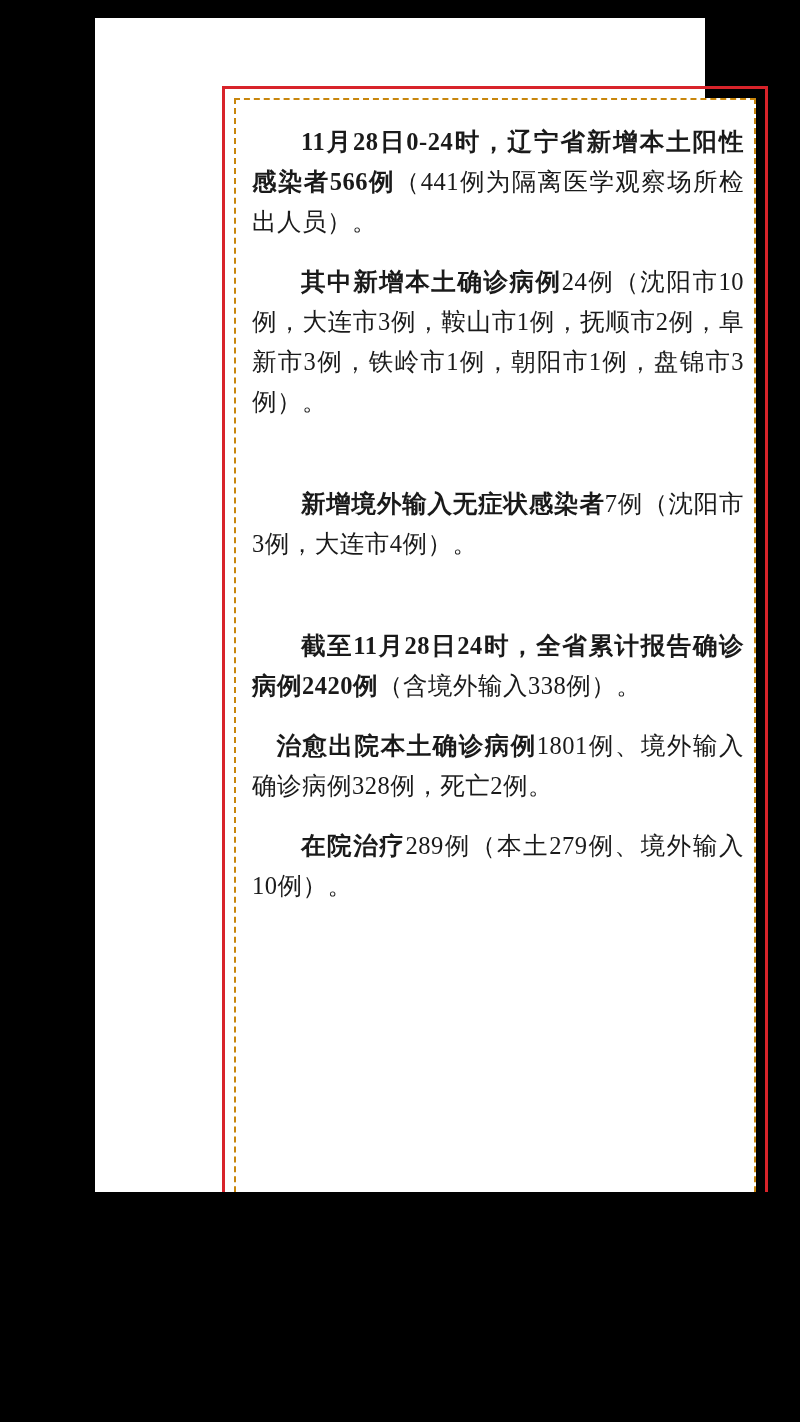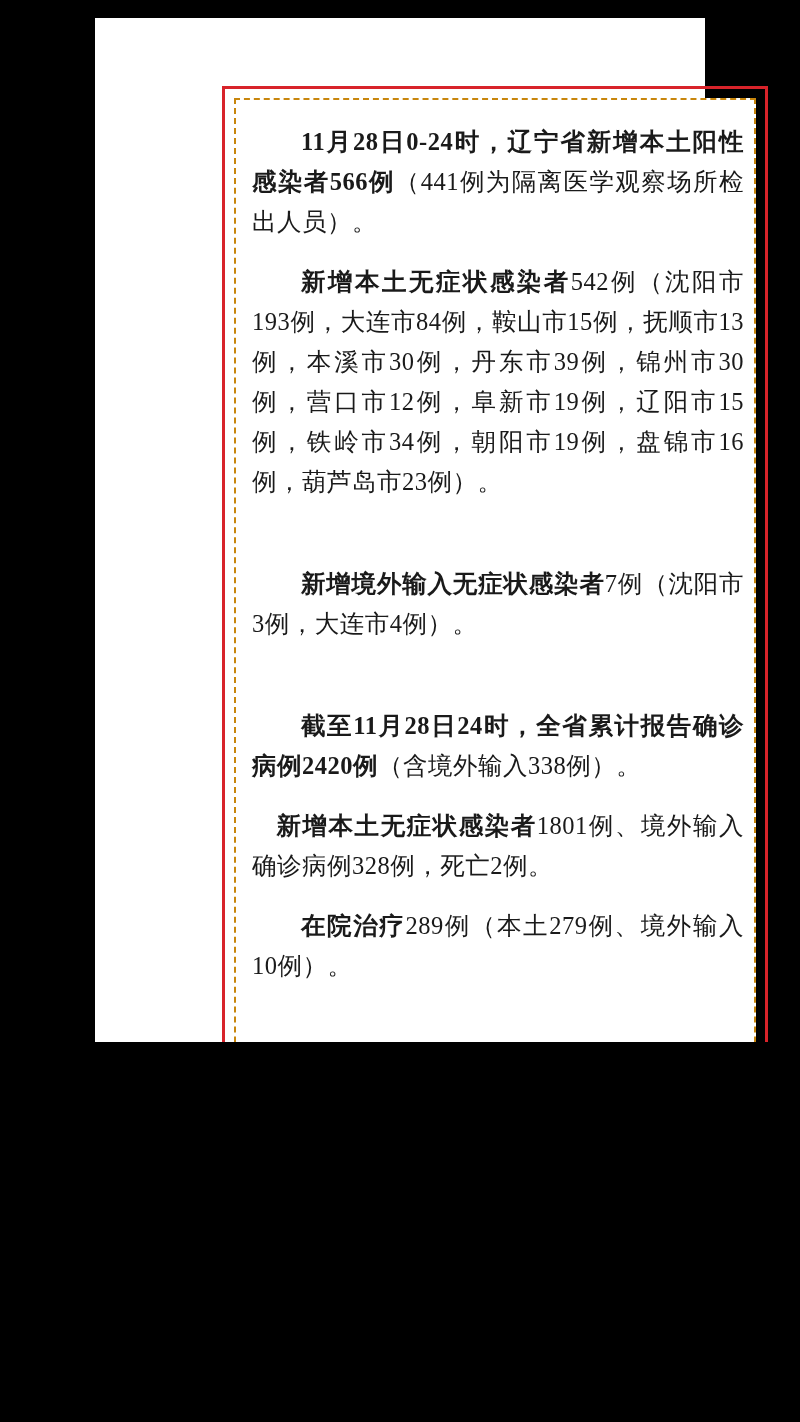--- a/index.html
+++ b/index.html
@@ -8,21 +8,21 @@
     background: #000000;
   }
   body {
     width: 800px;
     height: 1422px;
     font-family: "Liberation Serif", "DejaVu Serif", serif;
   }
   #page {
     position: relative;
     width: 800px;
-    height: 1042px;
+    height: 1192px;
     background: #000000;
     overflow: hidden;
   }
   
   .paper {
     position: absolute;
     left: 95px;
     top: 18px;
     width: 610px;
     height: 1386px;
@@ -99,34 +99,34 @@
 <body>
 
 <div id="page">
   <div class="paper">
     <div class="red-frame"></div>
     <div class="dashed-frame">
       <div class="content">
 
         <p class="para"><b class="b">11月28日0-24时，辽宁省新增本土阳性感染者566例</b><span>（441例为隔离医学观察场所检出人员）。</span></p>
 
+        <p class="para"><b class="b">其中新增本土确诊病例</b><span>24例（沈阳市10例，大连市3例，鞍山市1例，抚顺市2例，阜新市3例，铁岭市1例，朝阳市1例，盘锦市3例）。</span></p>
 
-        <p class="para"><b class="b">新增本土无症状感染者</b><span>542例（沈阳市193例，大连市84例，鞍山市15例，抚顺市13例，本溪市30例，丹东市39例，锦州市30例，营口市12例，阜新市19例，辽阳市15例，铁岭市34例，朝阳市19例，盘锦市16例，葫芦岛市23例）。</span></p>
 
         <div class="gap-lg"></div>
 
 
 
         <p class="para"><b class="b">新增境外输入无症状感染者</b><span>7例（沈阳市3例，大连市4例）。</span></p>
 
         <div class="gap-lg"></div>
 
         <p class="para"><b class="b">截至11月28日24时，全省累计报告确诊病例2420例</b><span>（含境外输入338例）。</span></p>
 
-        <p class="para noindent"><b class="b">新增本土无症状感染者</b><span>1801例、境外输入确诊病例328例，死亡2例。</span></p>
+        <p class="para noindent"><b class="b">治愈出院本土确诊病例</b><span>1801例、境外输入确诊病例328例，死亡2例。</span></p>
 
 
         <p class="para"><b class="b">在院治疗</b><span>289例（本土279例、境外输入10例）。</span></p>
 
       </div>
 
       <div class="stars">
         <span class="star small">★</span>
         <span class="star">★</span>
       </div>

